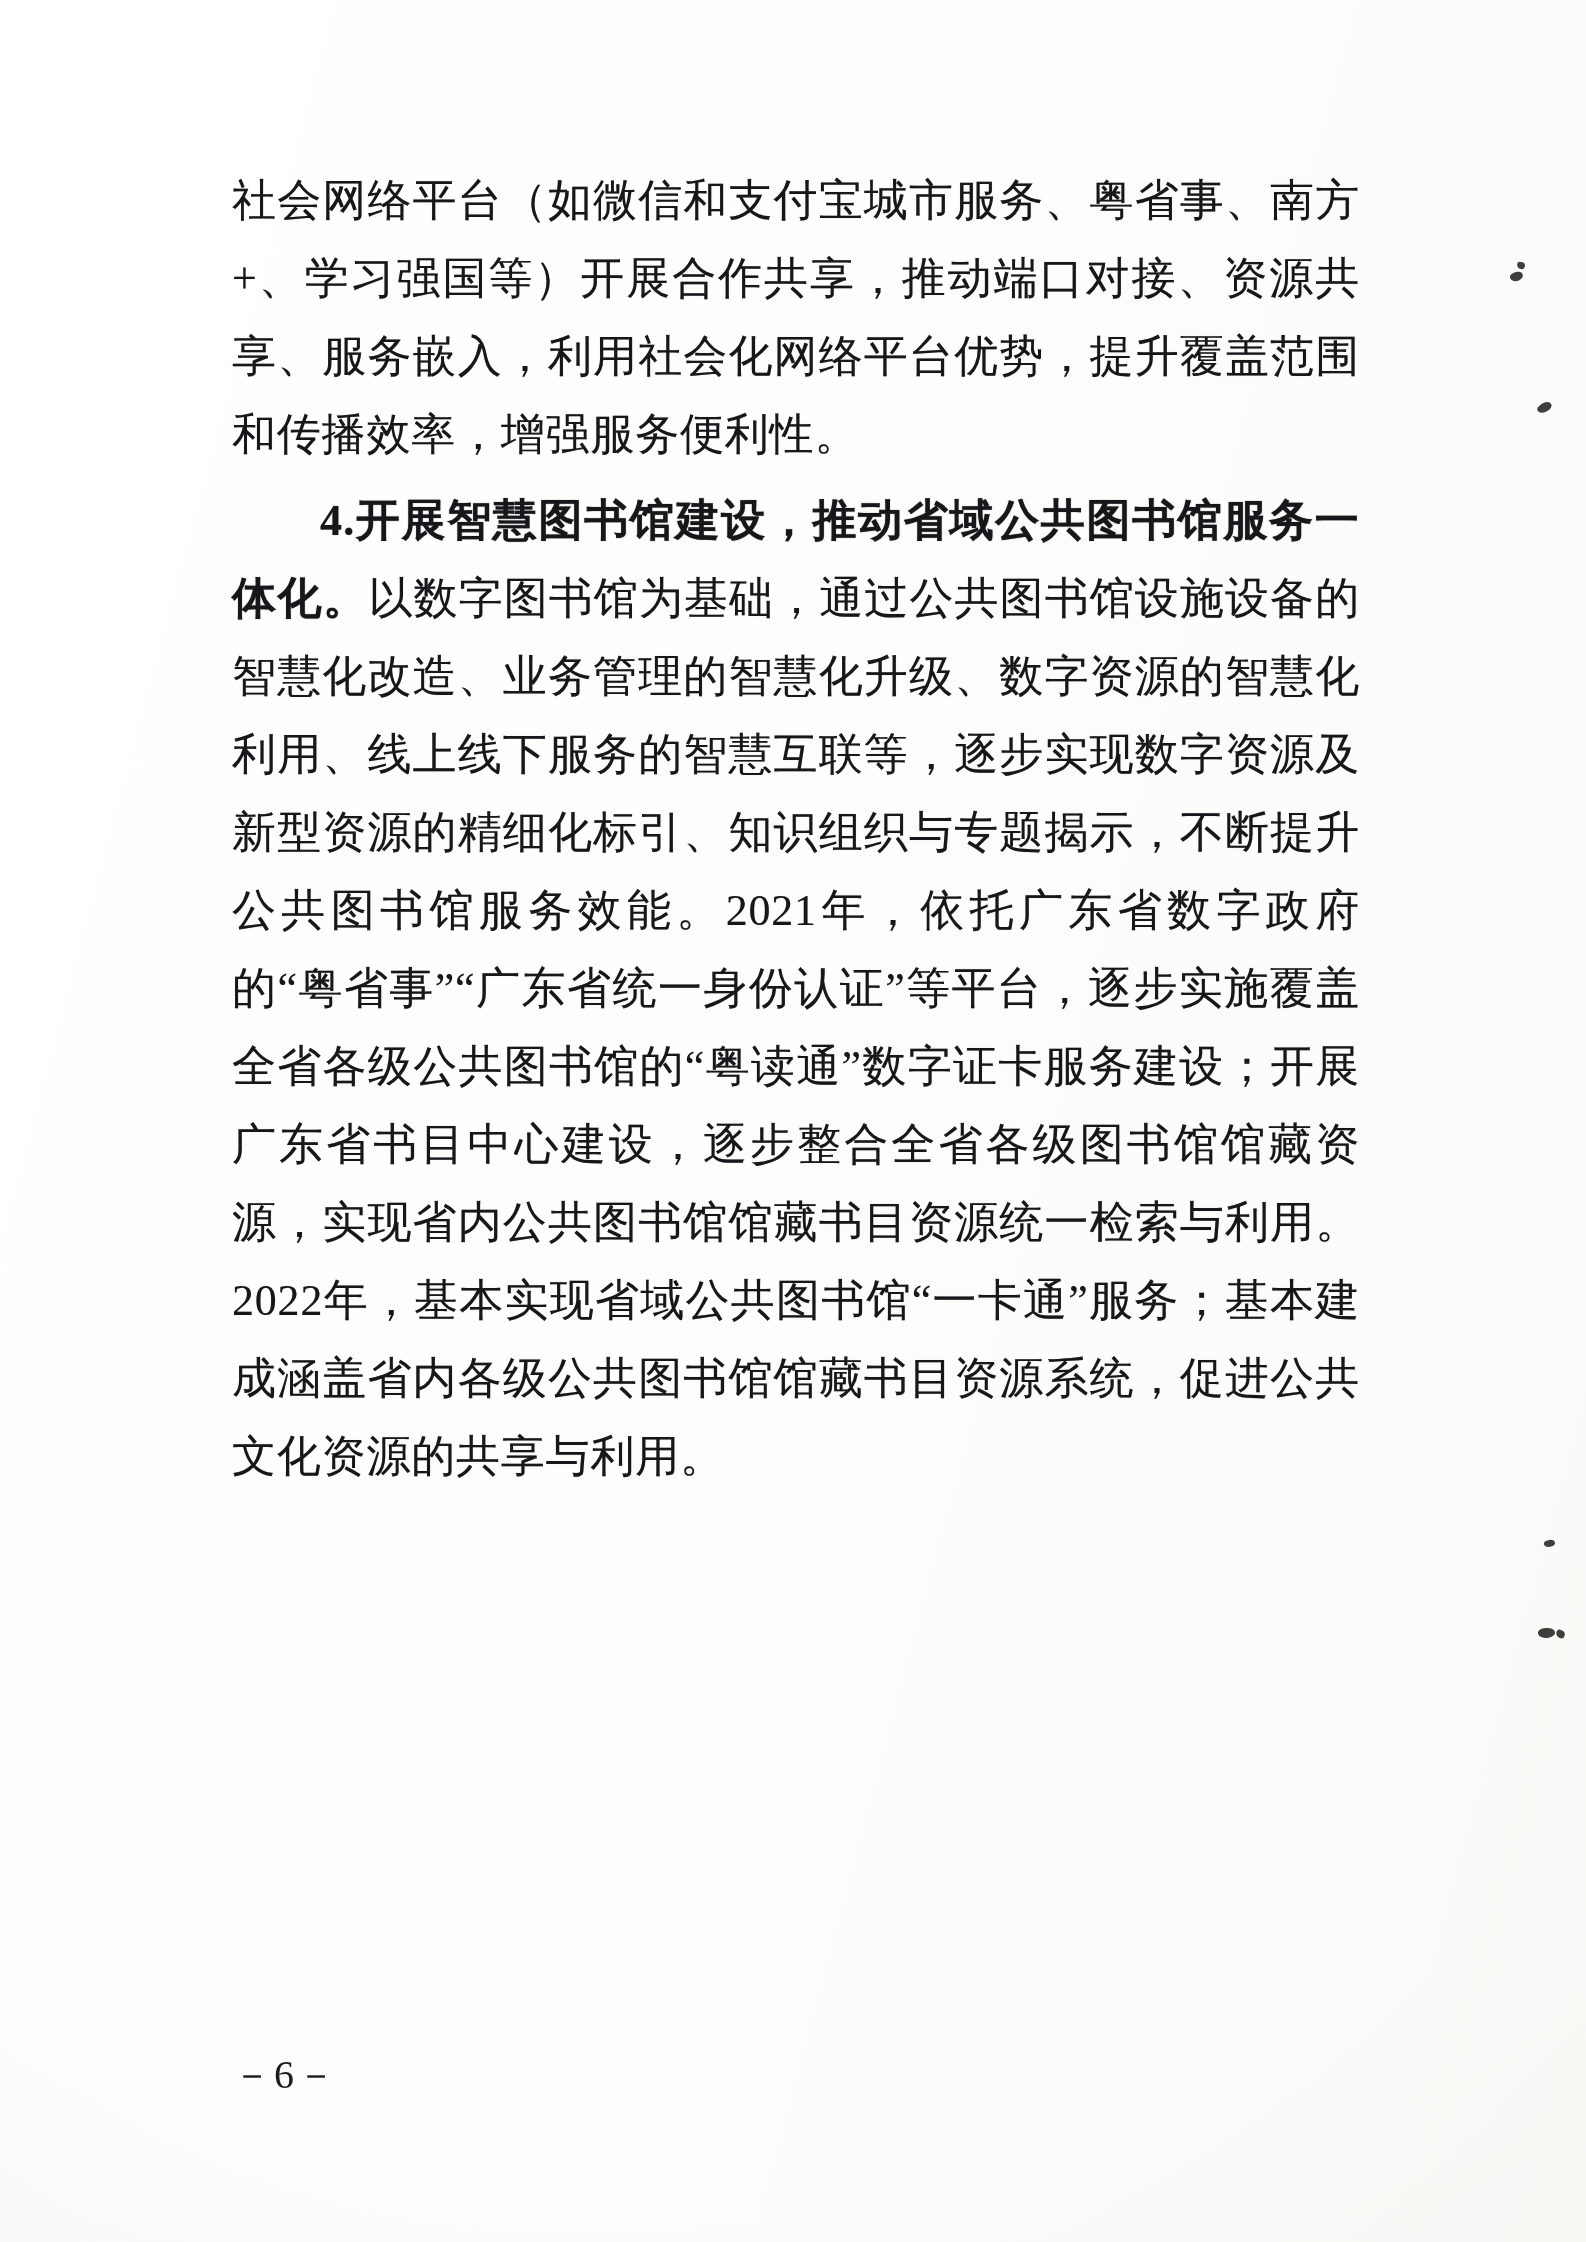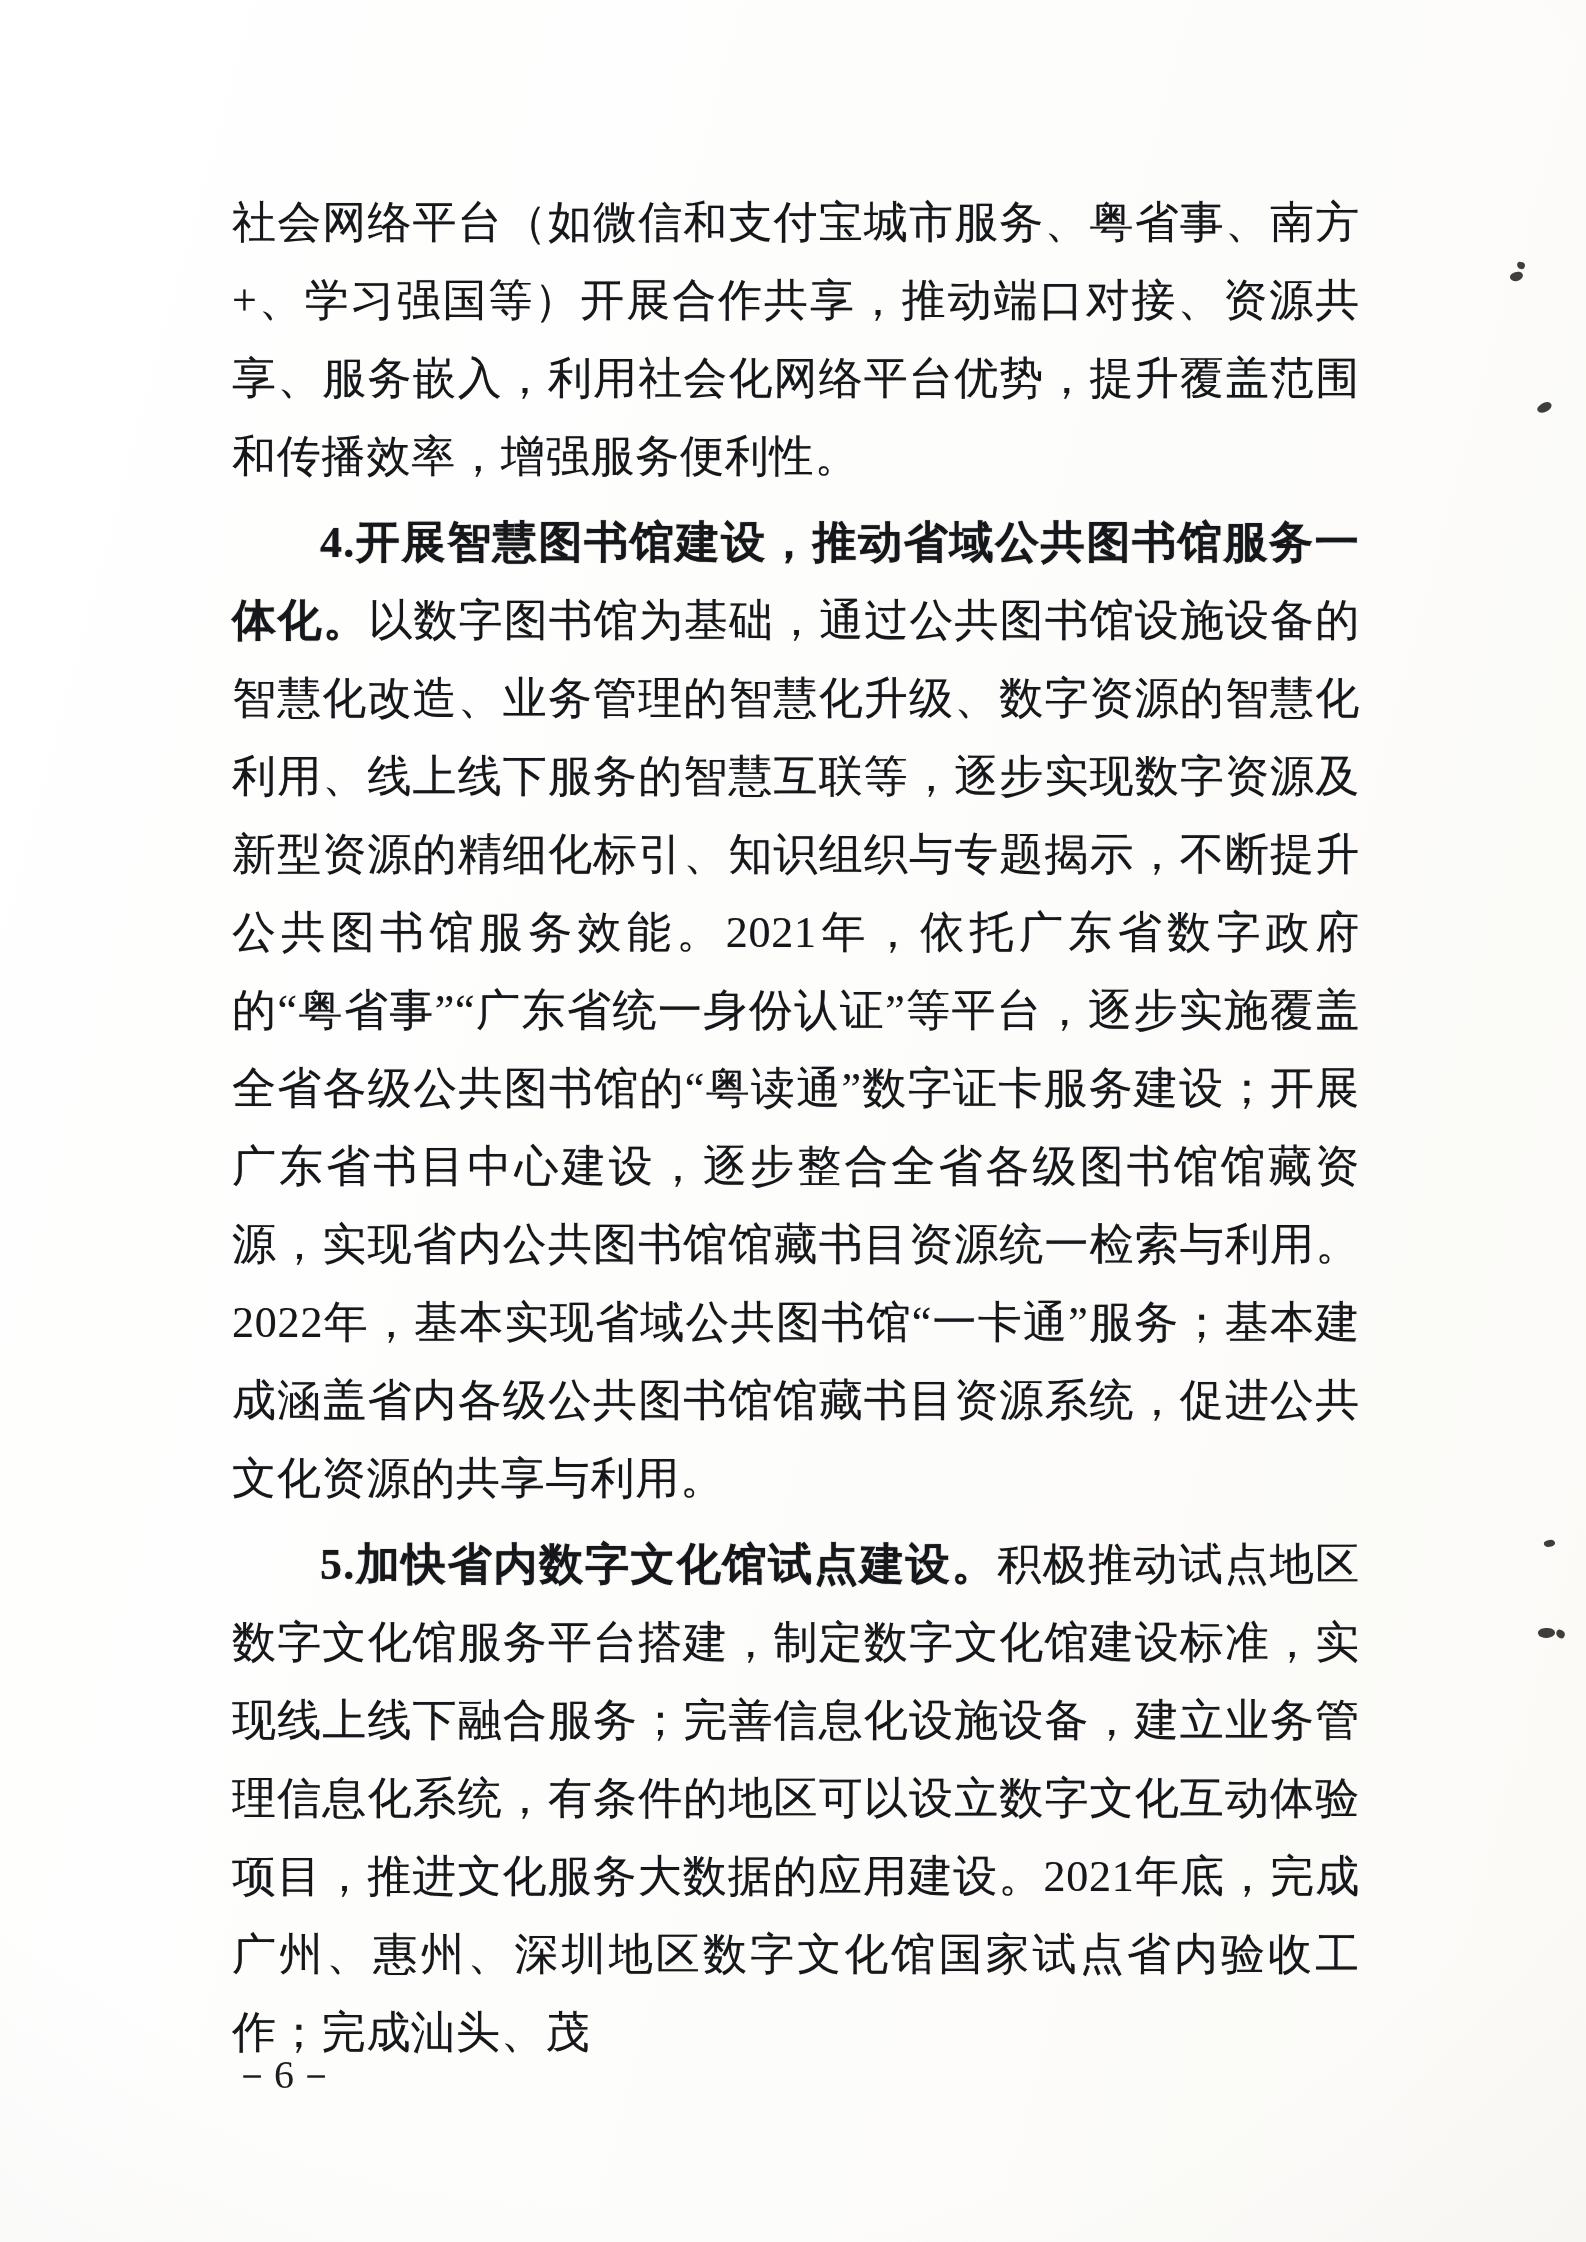--- a/index.html
+++ b/index.html
@@ -25,21 +25,21 @@
     inset: 0;
     background:
       radial-gradient(ellipse 120% 95% at 48% 42%, rgba(255,255,255,0) 60%, rgba(232,230,226,0.55) 100%),
       linear-gradient(105deg, #ffffff 0%, #fdfdfc 45%, #fbfaf7 100%);
     pointer-events: none;
   }
 
   .content {
     position: absolute;
     left: 232px;
-    top: 184px;
+    top: 162px;
     width: 1128px;
   }
 
   p {
     margin: 0;
     font-size: 44px;
     line-height: 78px;
     letter-spacing: 0.8px;
     text-align: justify;
     text-justify: inter-character;
@@ -99,21 +99,20 @@
 
   <div class="paper-tint"></div>
 
   <div class="content">
 
     <p class="body-cont">社会网络平台（如微信和支付宝城市服务、粤省事、南方+、学习强国等）开展合作共享，推动端口对接、资源共享、服务嵌入，利用社会化网络平台优势，提升覆盖范围和传播效率，增强服务便利性。</p>
 
     <p class="body-indent spaced"><span class="heading-run">4.开展智慧图书馆建设，推动省域公共图书馆服务一体化。</span><span>以数字图书馆为基础，通过公共图书馆设施设备的智慧化改造、业务管理的智慧化升级、数字资源的智慧化利用、线上线下服务的智慧互联等，逐步实现数字资源及新型资源的精细化标引、知识组织与专题揭示，不断提升公共图书馆服务效能。2021年，依托广东省数字政府的“粤省事”“广东省统一身份认证”等平台，逐步实施覆盖全省各级公共图书馆的“粤读通”数字证卡服务建设；开展广东省书目中心建设，逐步整合全省各级图书馆馆藏资源，实现省内公共图书馆馆藏书目资源统一检索与利用。2022年，基本实现省域公共图书馆“一卡通”服务；基本建成涵盖省内各级公共图书馆馆藏书目资源系统，促进公共文化资源的共享与利用。</span></p>
 
 
-    <p class="body-indent spaced"><span class="heading-run">5.加快省内数字文化馆试点建设。</span><span>积极推动试点地区数字文化馆服务平台搭建，制定数字文化馆建设标准，实现线上线下融合服务；完善信息化设施设备，建立业务管理信息化系统，有条件的地区可以设立数字文化互动体验项目，推进文化服务大数据的应用建设。2021年底，完成广州、惠州、深圳地区数字文化馆国家试点省内验收工作；完成汕头、茂</span></p>
 
   </div>
 
   <div class="page-number">－6－</div>
 
   <span class="speck s1"></span>
   <span class="speck s2"></span>
   <span class="speck s3"></span>
   <span class="speck s4"></span>
   <span class="speck s5"></span>

